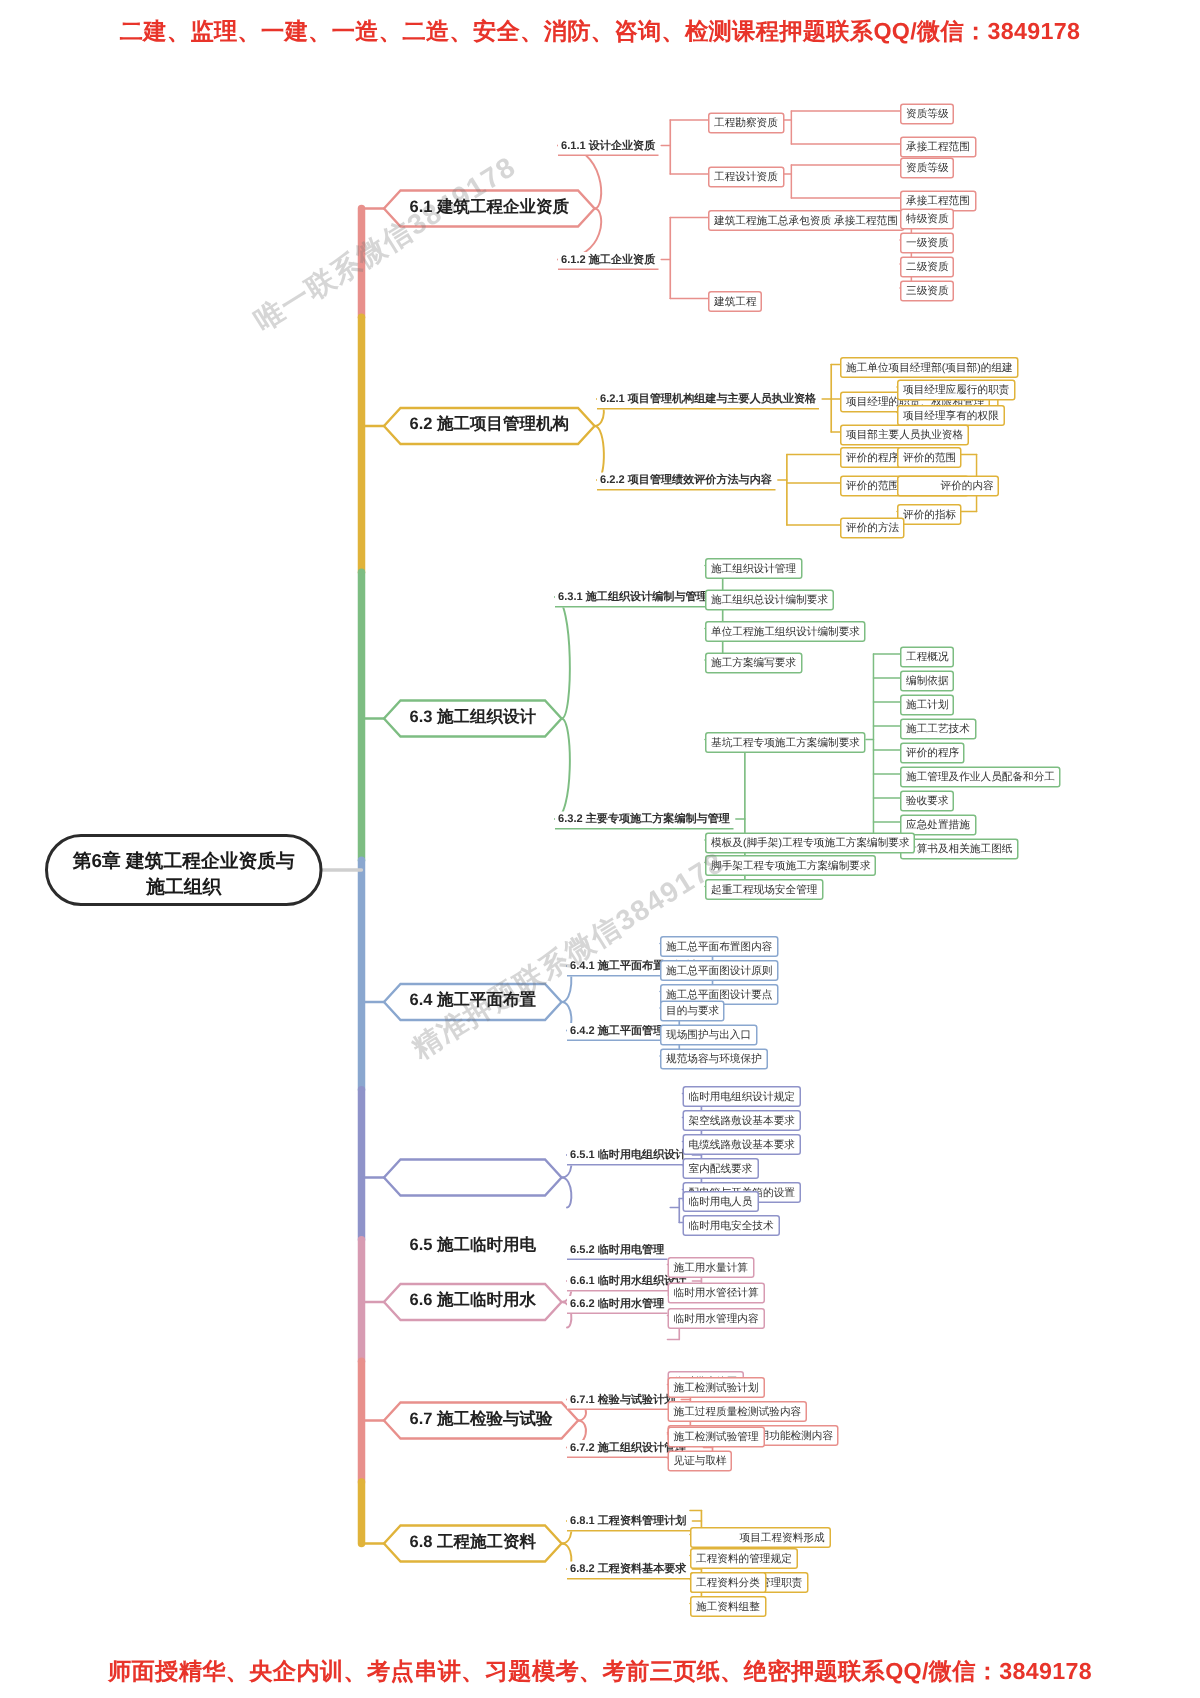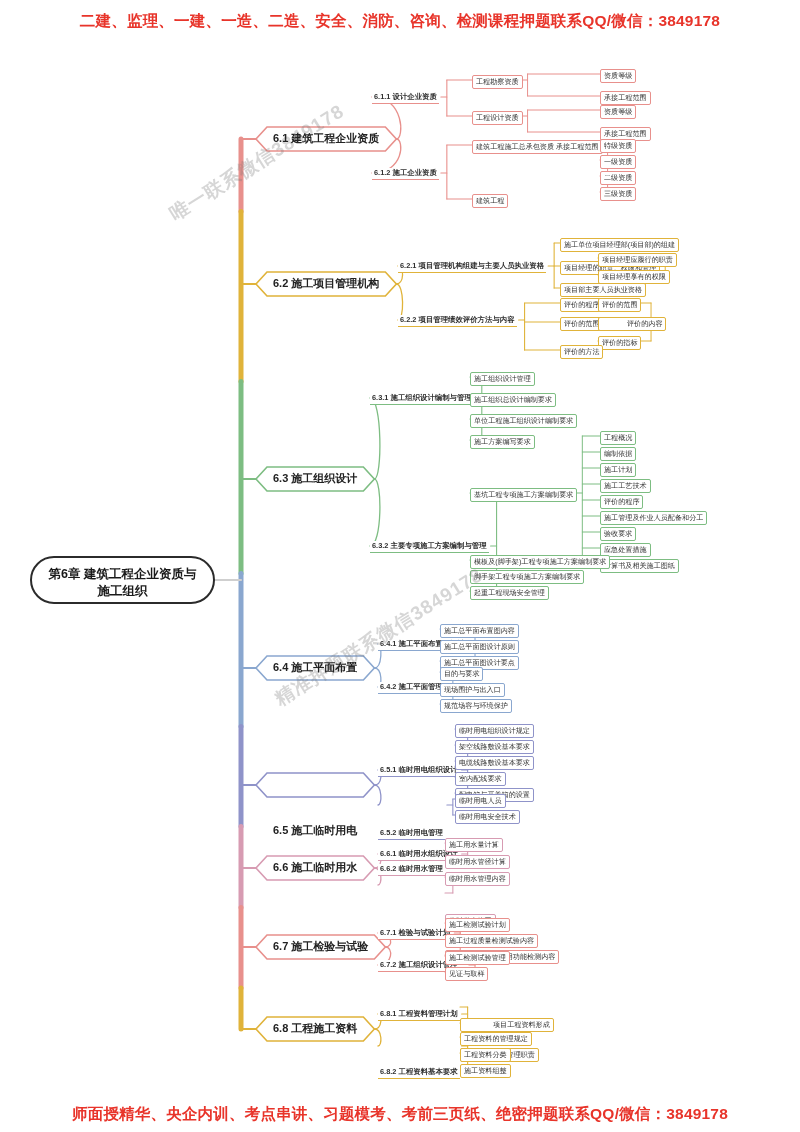--- a/index.html
+++ b/index.html
@@ -337,21 +337,21 @@
       <div class="node n-l3 bx" style="left: 445px; top: 917.5px; border-color: rgb(232, 144, 140); color: rgb(48, 48, 48);">施工检测试验计划</div>
       <div class="node n-l3 bx" style="left: 445px; top: 933.5px; border-color: rgb(232, 144, 140); color: rgb(48, 48, 48);">施工过程质量检测试验内容</div>
       <div class="node n-l3 bx" style="left: 445px; top: 949.5px; border-color: rgb(232, 144, 140); color: rgb(48, 48, 48);">工程实体质量与使用功能检测内容</div>
       <div class="node n-l2 u" style="left: 378px; top: 960px; color: rgb(48, 48, 48); border-color: rgb(232, 144, 140);">6.7.2 施工组织设计管理</div>
       <div class="node n-l3 bx" style="left: 445px; top: 950.5px; border-color: rgb(232, 144, 140); color: rgb(48, 48, 48);">施工检测试验管理</div>
       <div class="node n-l3 bx" style="left: 445px; top: 966.5px; border-color: rgb(232, 144, 140); color: rgb(48, 48, 48);">见证与取样</div>
       <div class="node n-l1" style="left: 256px; top: 1017px; width: 118.359px; height: 24px; background: transparent;"><span class="lbl">6.8 工程施工资料</span></div>
       <div class="node n-l2 u" style="left: 378px; top: 1009px; color: rgb(48, 48, 48); border-color: rgb(224, 179, 58);">6.8.1 工程资料管理计划</div>
       <div class="node n-l3 bx" style="left: 460px; top: 1048px; border-color: rgb(224, 179, 58); color: rgb(48, 48, 48);">项目工程资料管理职责</div>
       <div class="node n-l3 bx" style="left: 460px; top: 1017.5px; border-color: rgb(224, 179, 58); color: rgb(48, 48, 48); padding-left: 32px;">项目工程资料形成</div>
-      <div class="node n-l2 u" style="left: 378px; top: 1041px; color: rgb(48, 48, 48); border-color: rgb(224, 179, 58); margin-top: 26px;">6.8.2 工程资料基本要求</div>
+      <div class="node n-l2 u" style="left: 378px; top: 1041px; color: rgb(48, 48, 48); border-color: rgb(224, 179, 58);">6.8.2 工程资料基本要求</div>
       <div class="node n-l3 bx" style="left: 460px; top: 1031.5px; border-color: rgb(224, 179, 58); color: rgb(48, 48, 48);">工程资料的管理规定</div>
       <div class="node n-l3 bx" style="left: 460px; top: 1047.5px; border-color: rgb(224, 179, 58); color: rgb(48, 48, 48);">工程资料分类</div>
       <div class="node n-l3 bx" style="left: 460px; top: 1063.5px; border-color: rgb(224, 179, 58); color: rgb(48, 48, 48);">施工资料组整</div>
     </div>
 </div>
 
 <div class="wm" style="left: 165px; top: 205px;">唯一联系微信3849178</div>
 <div class="wm" style="left: 270px; top: 690px;">精准押题联系微信3849178</div>
 
 </body></html>

